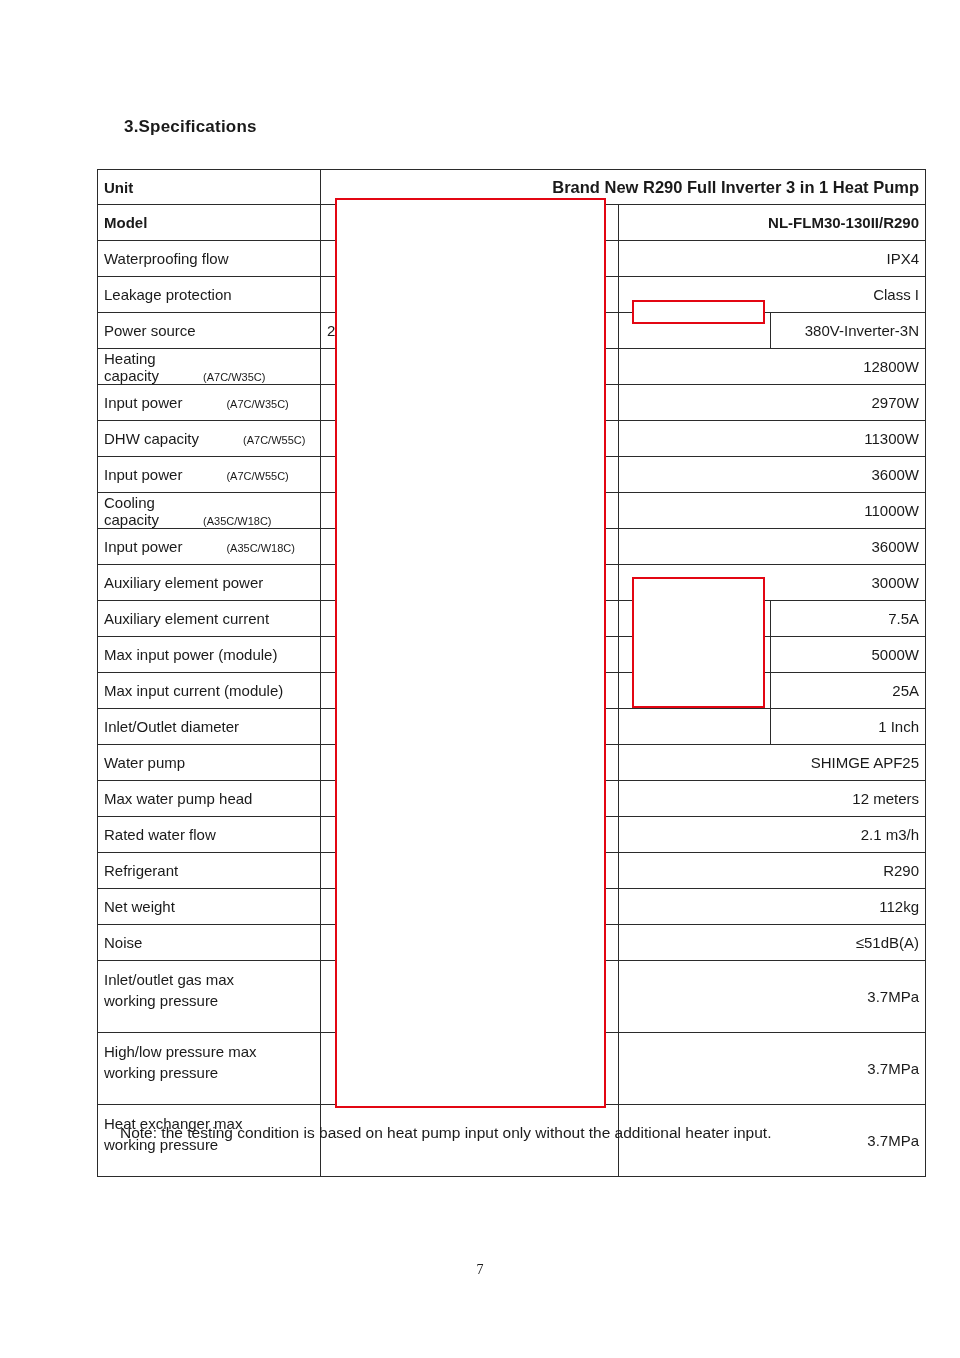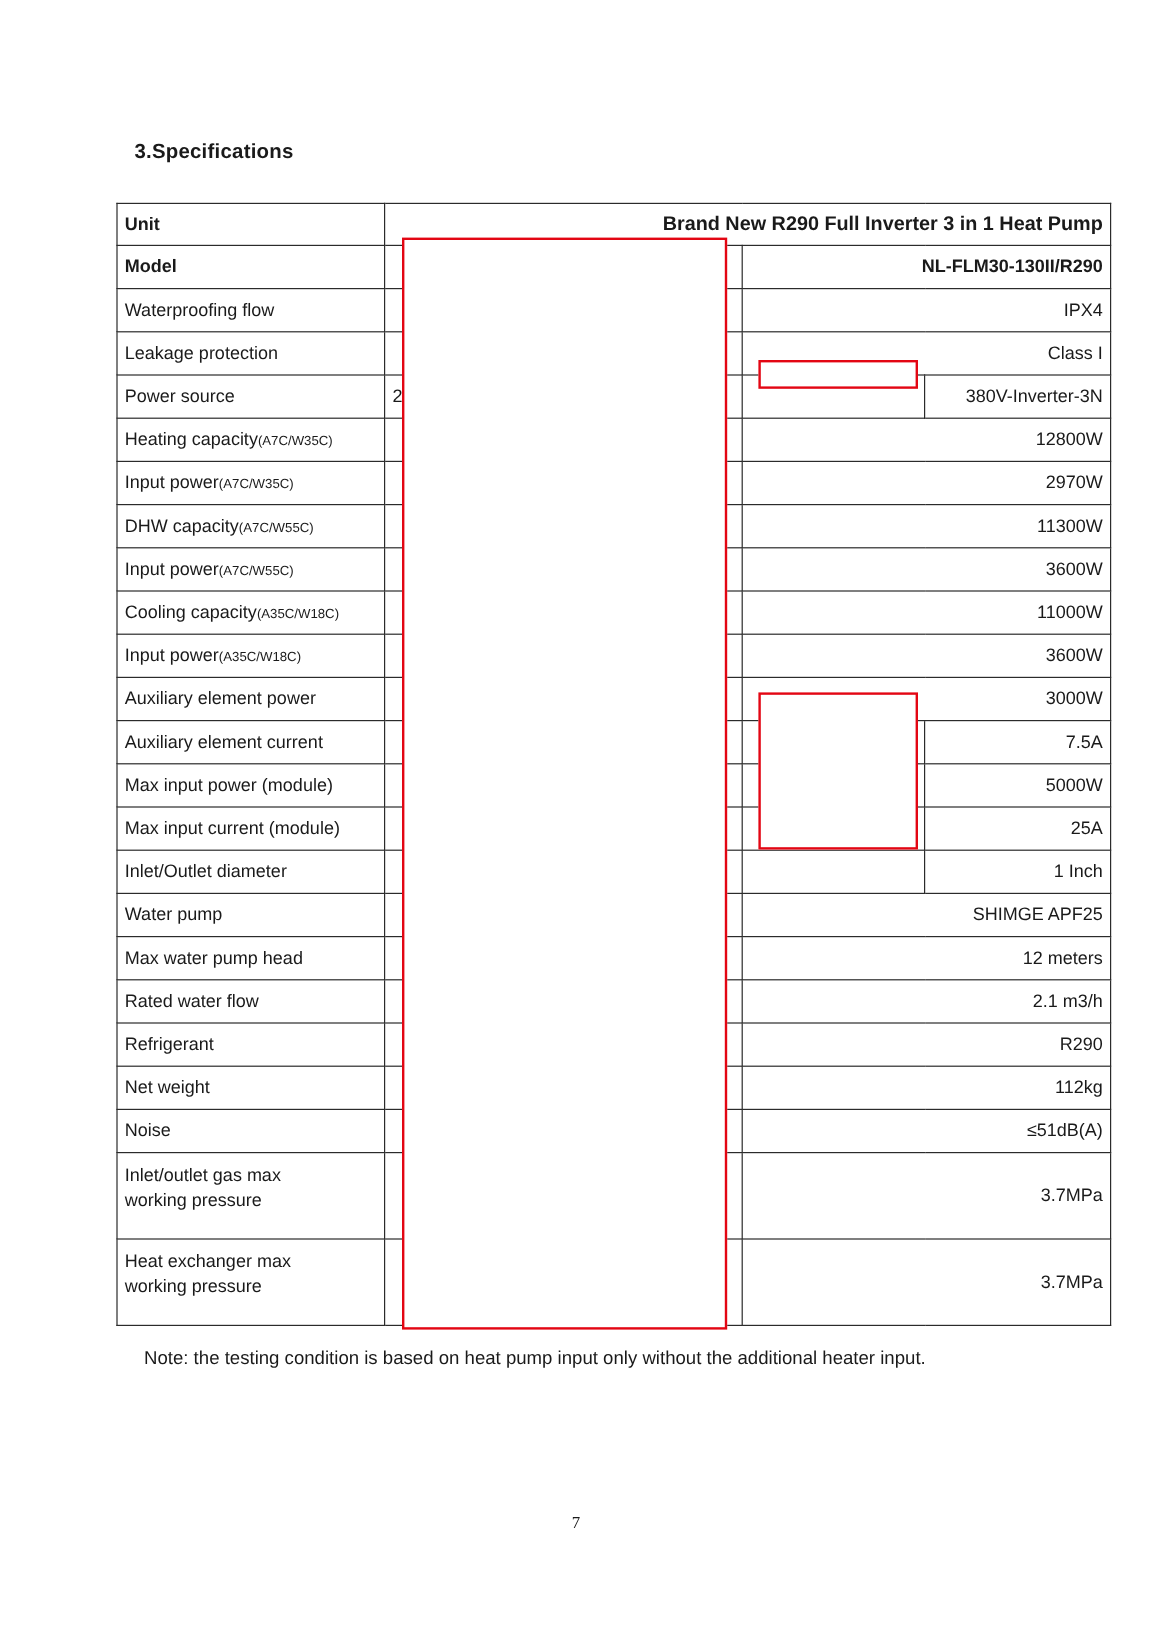--- a/index.html
+++ b/index.html
@@ -1,40 +1,40 @@
 <!DOCTYPE html>
 <html><head>
 <meta charset="utf-8">
 <style>
   html,body { margin:0; padding:0; background:#ffffff; }
   .page {
     position:relative; width:960px; height:1358px; background:#ffffff;
     font-family:"Liberation Sans", sans-serif; color:#1a1a1a; overflow:hidden;
   }
   .doc-title {
-    position:absolute; left:112px; top:117px;
+    position:absolute; left:124px; top:117px;
     font-size:17px; font-weight:bold; letter-spacing:0.2px;
   }
   table.spec {
     position:absolute; left:97px; top:169px; width:828px;
     border-collapse:collapse; table-layout:fixed; font-size:15px;
   }
   table.spec td {
     border:1px solid #2b2b2b; height:35px; padding:0 6px;
     overflow:hidden; vertical-align:middle;
   }
   tr.hdr td { height:34px; }
   tr.tall td { height:51px; }
   td.lbl { text-align:left; padding-left:8px; }
   td.lbl.tall-lbl { padding-right:40px; line-height:1.35; padding-top:4px; padding-bottom:16px; }
   td.val { text-align:right; }
   td.mid { text-align:left; padding-left:4px; }
   .bold { font-weight:bold; }
   .hdrval { font-weight:bold; font-size:16.5px; }
-  .suffix { font-size:11px; }
+  .suffix { font-size:11px;margin-left:44px; }
   .redact {
     position:absolute; background:#ffffff; border:2px solid #e30613;
     box-sizing:border-box;
   }
   .redact-large  { left:335px; top:198px; width:271px; height:910px; }
   .redact-power  { left:632px; top:300px; width:133px; height:24px; }
   .redact-module { left:632px; top:577px; width:133px; height:131px; }
   .note {
     position:absolute; left:120px; top:1124px; font-size:15.5px;
   }
@@ -195,20 +195,25 @@
       <td class="mid"></td>
       <td class="val" colspan="2">≤51dB(A)</td>
     </tr>
 
     <tr class="tall">
       <td class="lbl tall-lbl">Inlet/outlet gas max working pressure</td>
       <td class="mid"></td>
       <td class="val" colspan="2">3.7MPa</td>
     </tr>
 
+    <tr class="tall">
+      <td class="lbl tall-lbl">High/low pressure max working pressure</td>
+      <td class="mid"></td>
+      <td class="val" colspan="2">3.7MPa</td>
+    </tr>
 
     <tr class="tall">
       <td class="lbl tall-lbl">Heat exchanger max working pressure</td>
       <td class="mid"></td>
       <td class="val" colspan="2">3.7MPa</td>
     </tr>
   </tbody>
     </table>
 
   <div class="redact redact-large"></div>

